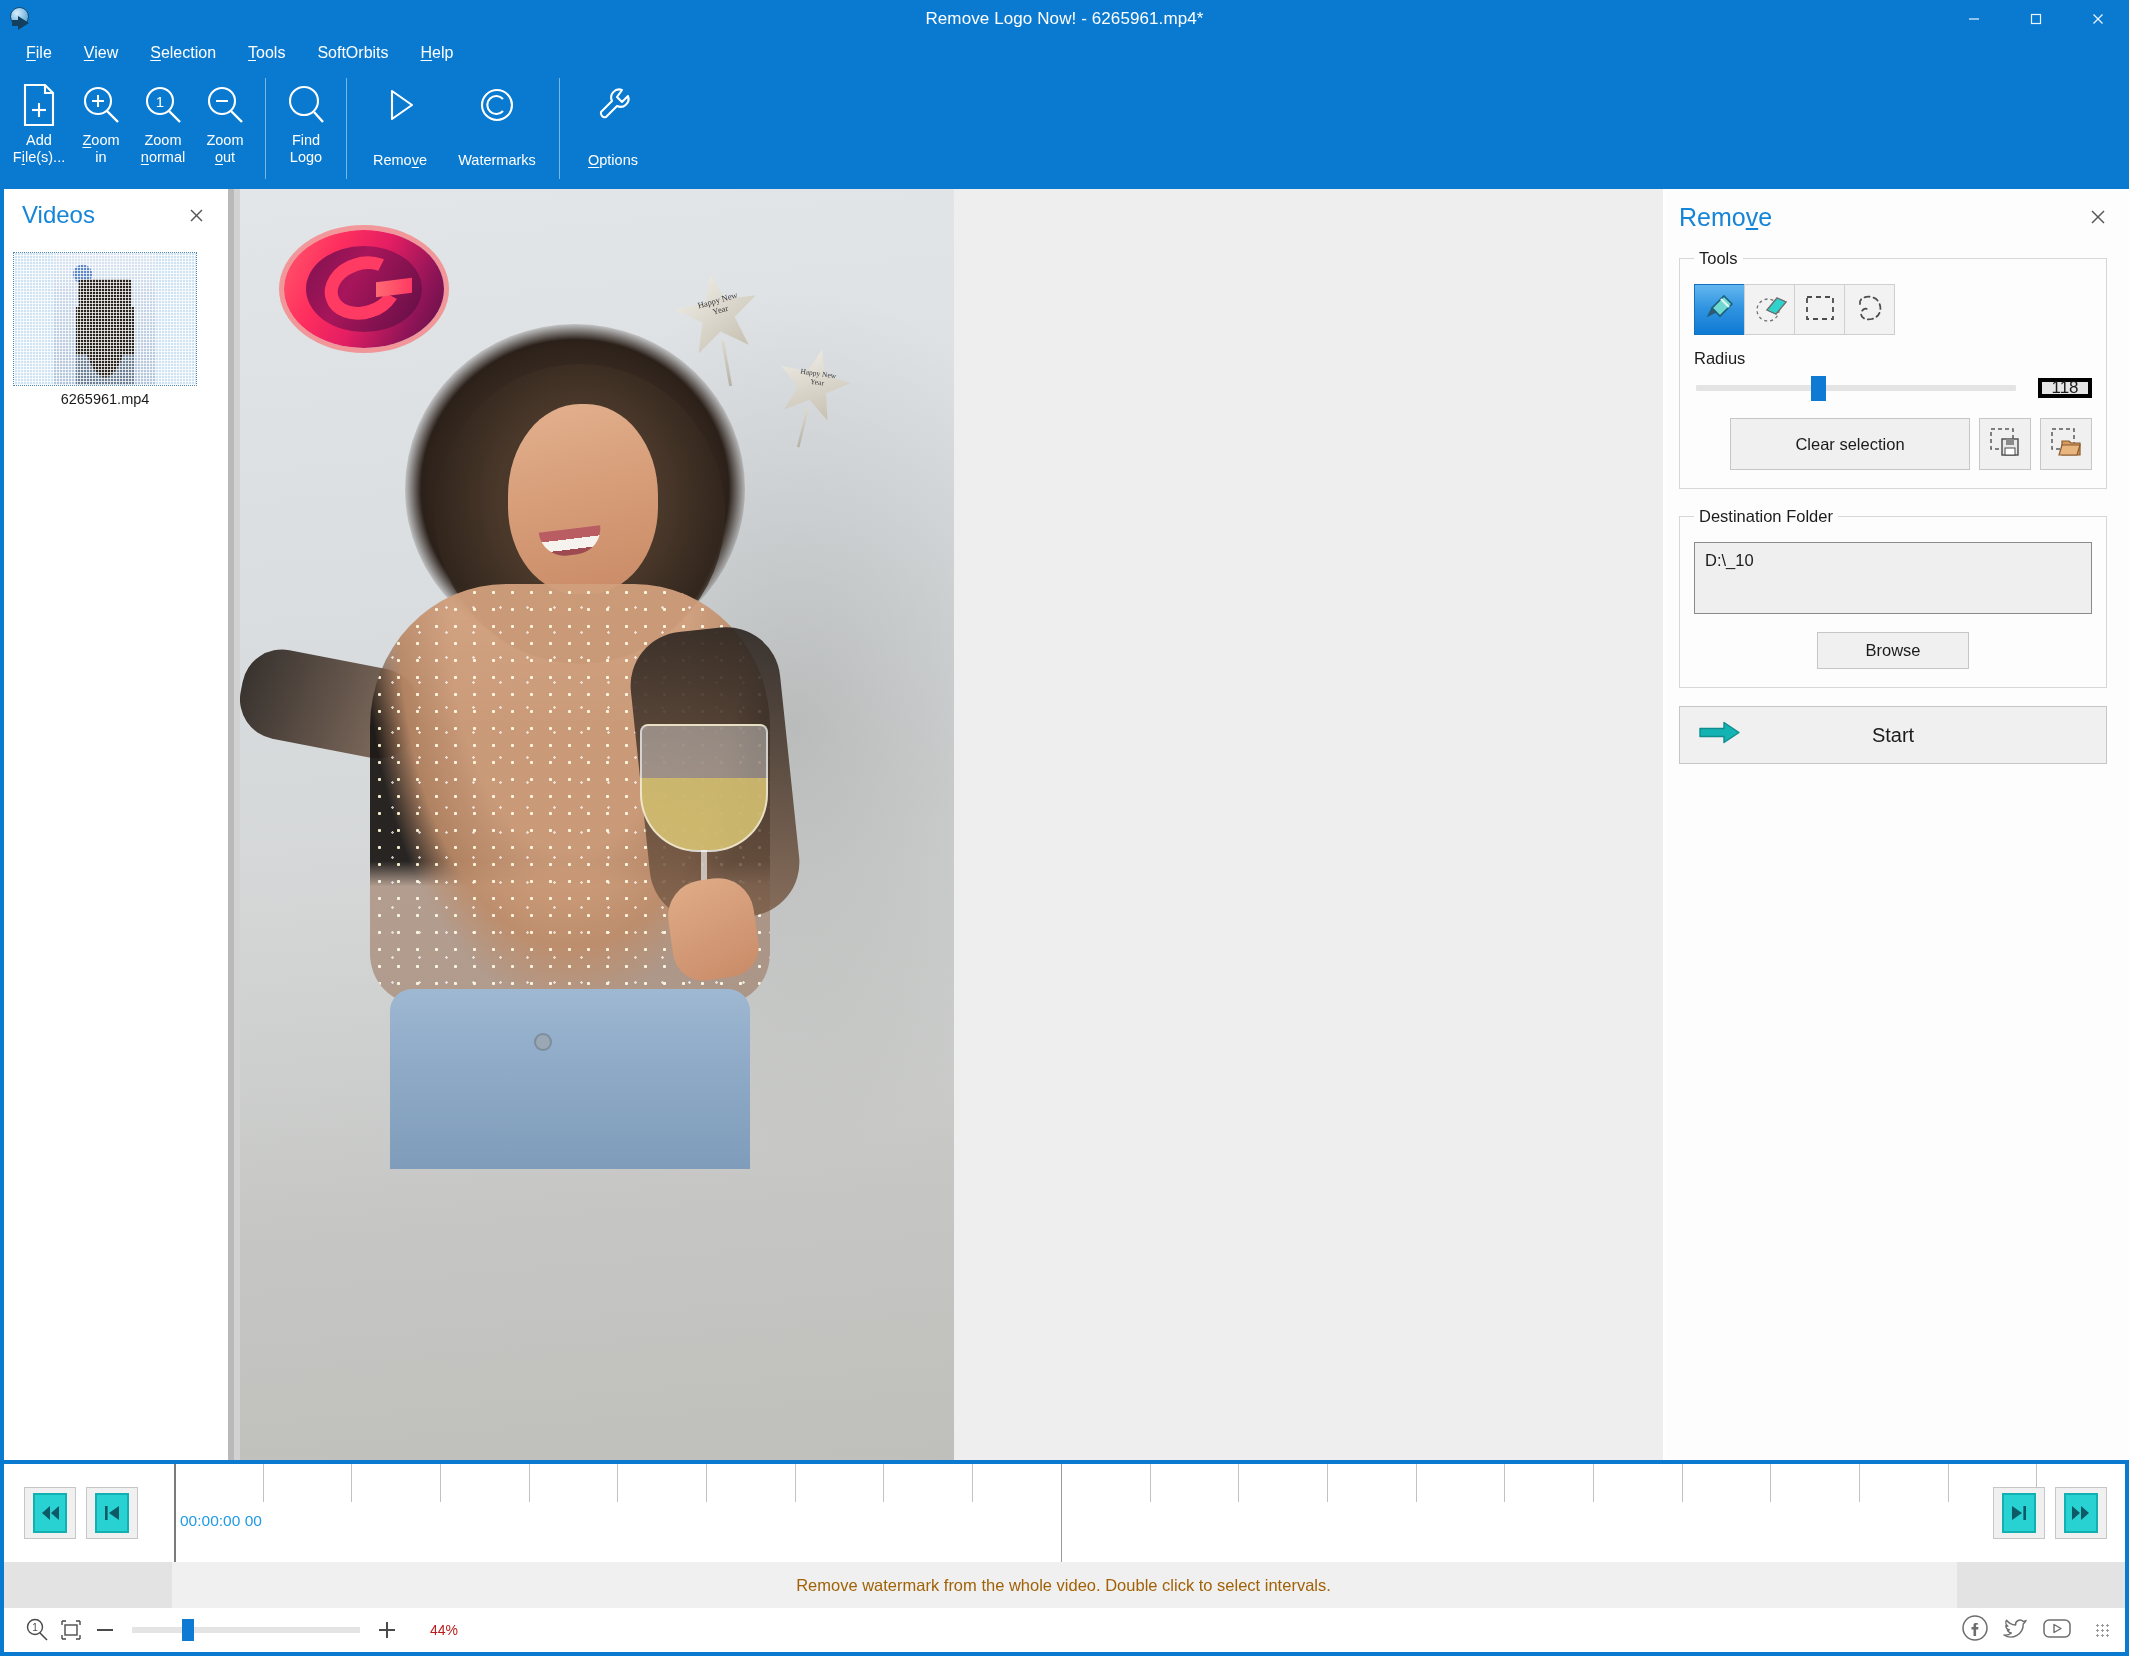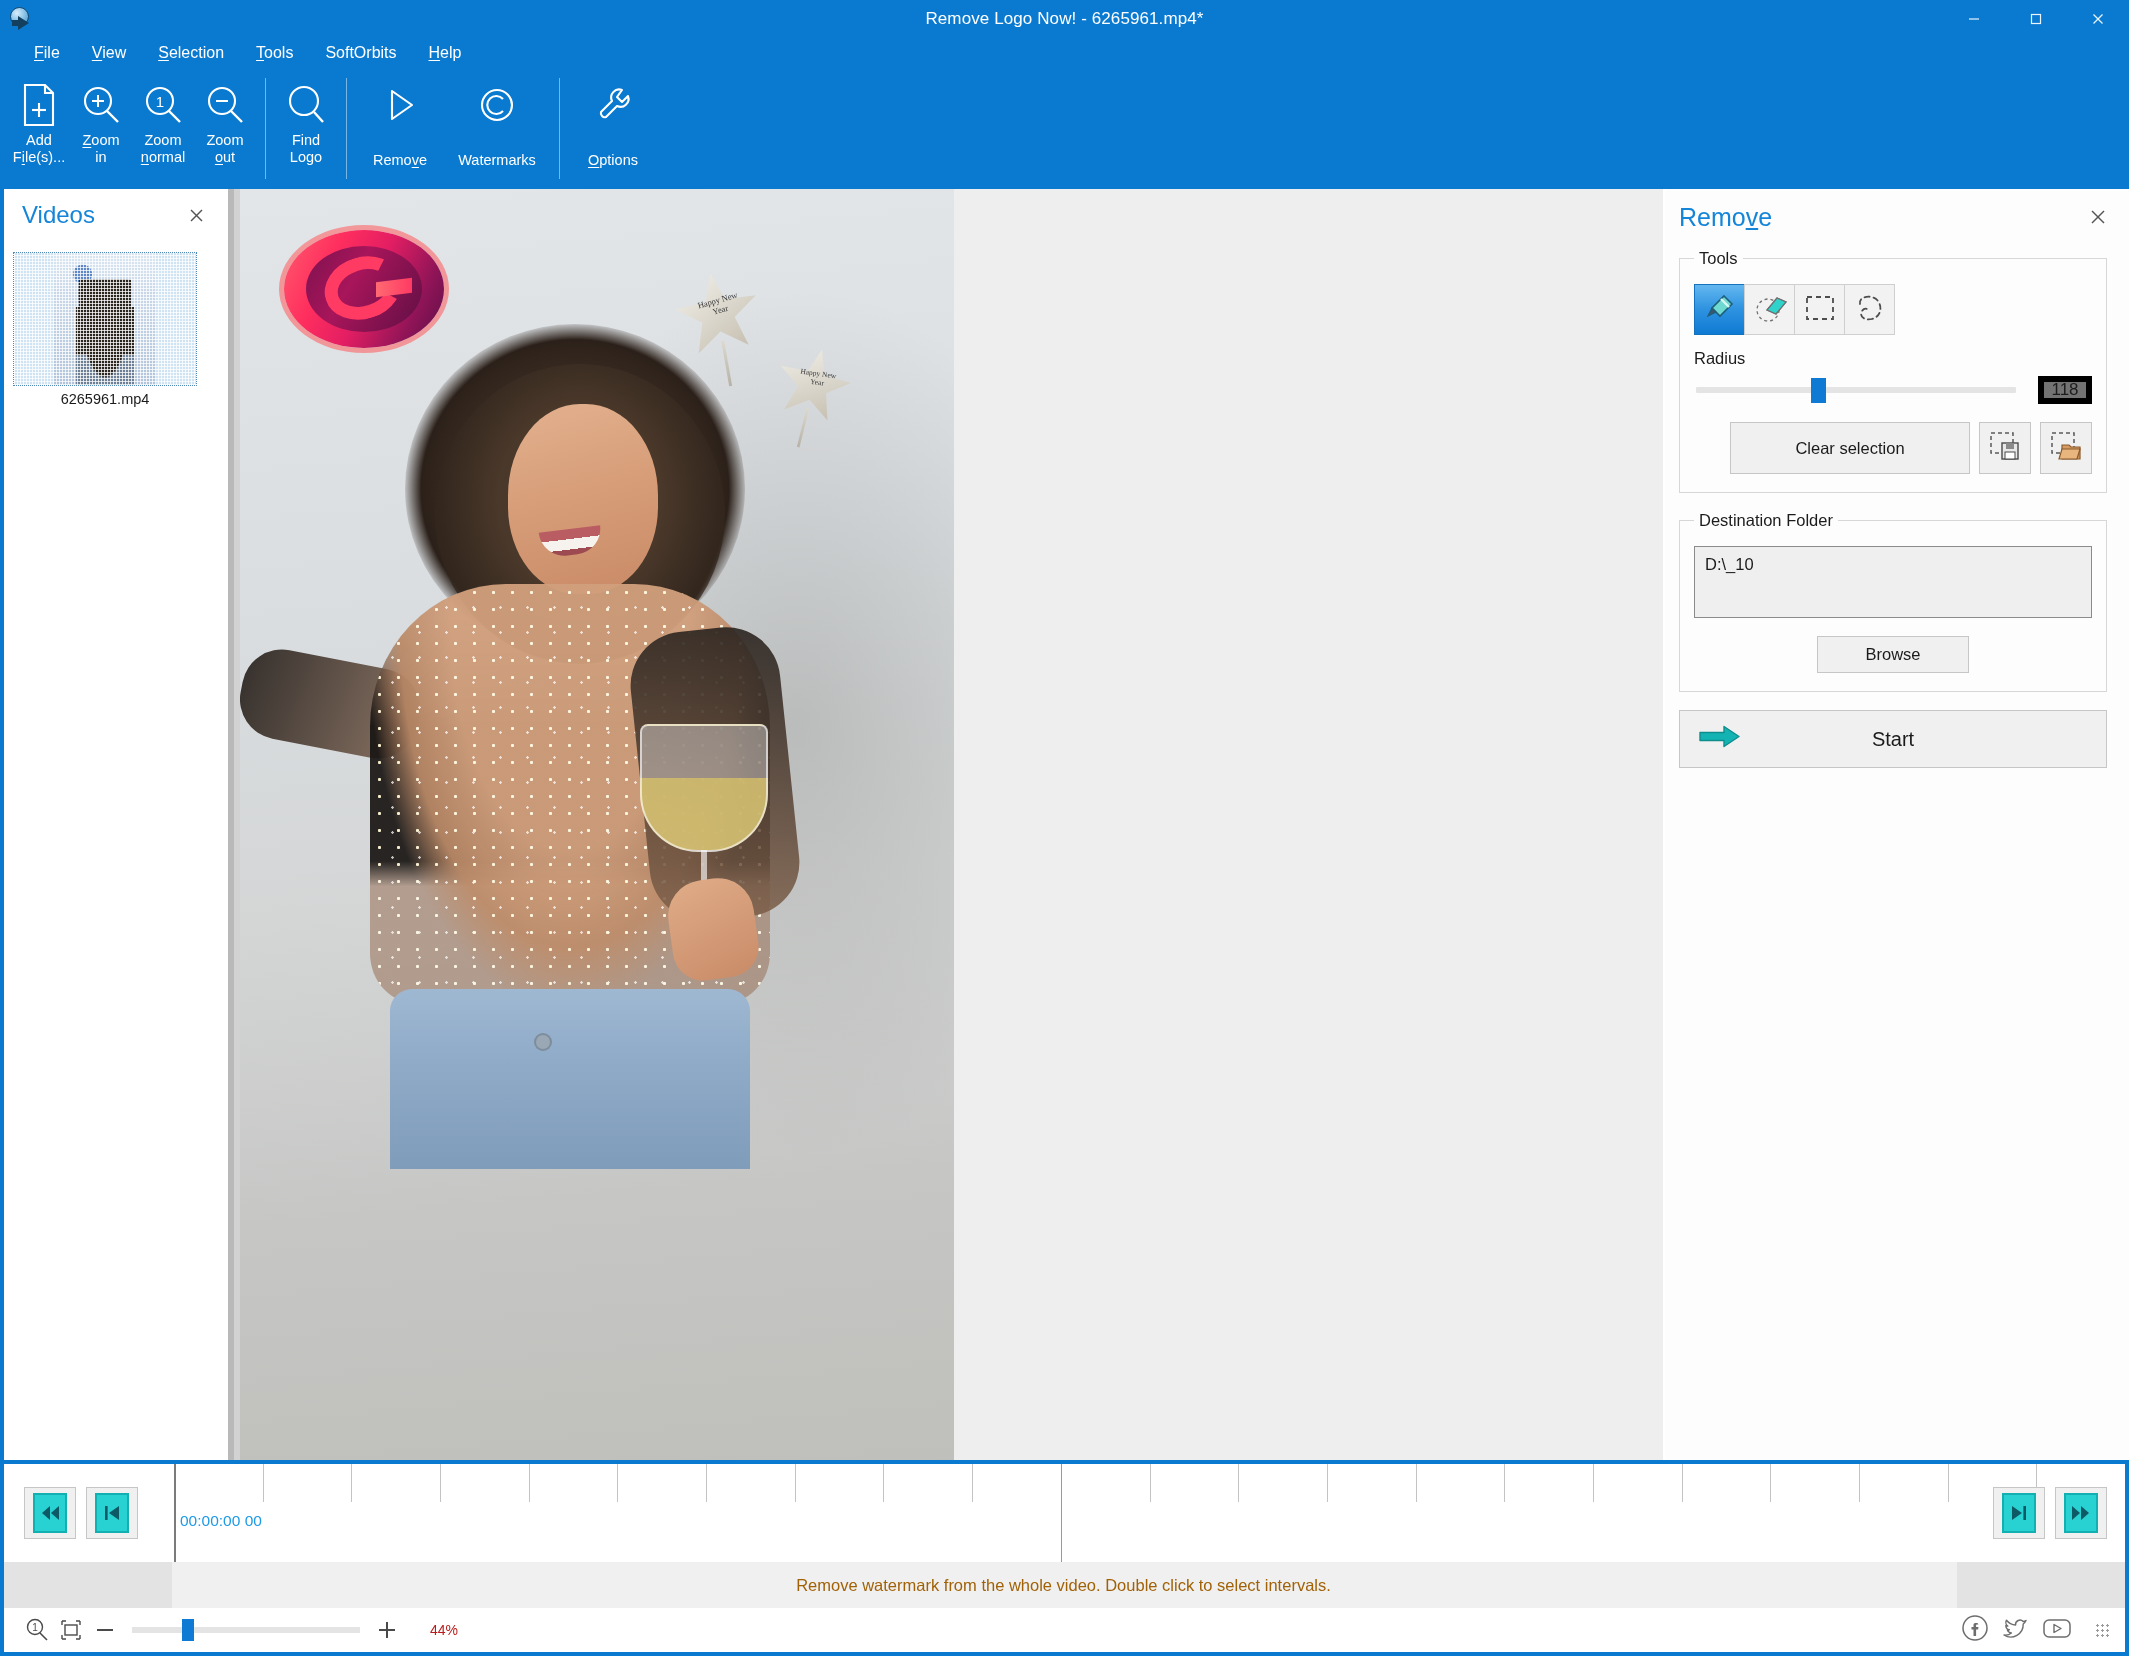--- a/index.html
+++ b/index.html
@@ -51,21 +51,21 @@
   }
   .win-btn {
     width: 62px; display: flex; align-items: center; justify-content: center;
     color: #e9f4fd;
   }
   .win-btn svg { display: block; }
 
   
   .menubar {
     height: 30px; flex: 0 0 30px; background: #0a7ad1;
-    display: flex; align-items: center; padding-left: 18px; gap: 0px;
+    display: flex; align-items: center; padding-left: 10px; gap: 0px;
   }
   .menu-item {
     color: #ffffff; font-size: 16px; padding: 3px 16px;
     white-space: nowrap;
   }
   .menu-item u { text-decoration: underline; text-underline-offset: 2px; }
 
   
   .toolbar {
     height: 121px; flex: 0 0 121px; background: #0a7ad1;
@@ -325,21 +325,21 @@
   }
   .slider .track {
     position: absolute; left: 0; right: 0; top: 9px; height: 6px;
     background: #e4e4e4; border-radius: 1px;
   }
   .slider .thumb {
     position: absolute; top: 0px; width: 15px; height: 25px;
     background: #0f7ad4;
   }
   .num-box {
-    width: 54px; height: 28px; border: 6px solid #000000; background: #737373;
+    width: 54px; height: 20px; border: 4px solid #000000; background: #e5e5e5;
     display: flex; align-items: center; justify-content: center;
     font-size: 17px; color: #1c1c1c;
   }
 
   .clear-row { display: flex; align-items: stretch; gap: 9px; margin-top: 18px; padding-left: 36px; }
   .btn {
     background: #f0f0f0; border: 1px solid #c6c6c6; color: #1b1b1b;
     font-size: 16.5px; display: flex; align-items: center; justify-content: center;
   }
   .btn-clear { flex: 1 1 auto; height: 52px; }

